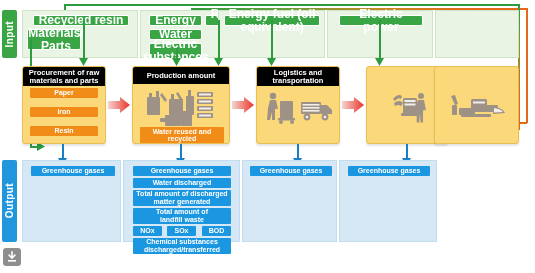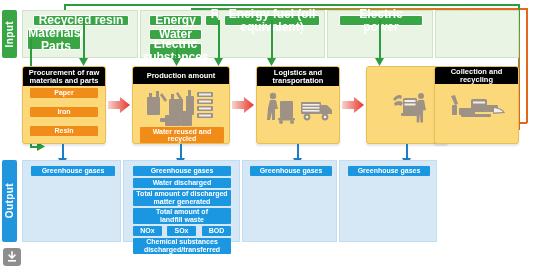--- a/index.html
+++ b/index.html
@@ -264,21 +264,20 @@
     <defs>
         <linearGradient id="ag4" x1="0" y1="0" x2="1" y2="0">
       <stop offset="0" stop-color="#f6d3cf"></stop>
           <stop offset="1" stop-color="#e8352a"></stop>
         </linearGradient>
       </defs>
     <path d="M0 4 L12 4 L12 0 L22 8 L12 16 L12 12 L0 12 Z" fill="url(#ag4)"></path>
   </svg>
 
   <div class="proc" style="left:434px;width:85px;">
-    <div class="proc-hd">Collection and recycling</div>
     <div class="icowrap" style="left:14px;top:26px;width:58px;height:30px;">
       <svg width="58" height="30" viewBox="0 0 58 30">
         <g fill="#9e9287">
           <path d="M2 3 l4 -1 l3 9 l-3 1 z"></path>
           <rect x="3" y="12" width="5" height="10" rx="1"></rect>
           <rect x="10" y="15" width="16" height="7" rx="1"></rect>
           <rect x="22" y="6" width="16" height="13" rx="1.5"></rect>
           <rect x="37" y="12" width="12" height="7" rx="1"></rect>
           <path d="M45 14 q9 1 11 6 l-12 1 z"></path>
           <rect x="12" y="21" width="30" height="3" rx="1.2"></rect>

